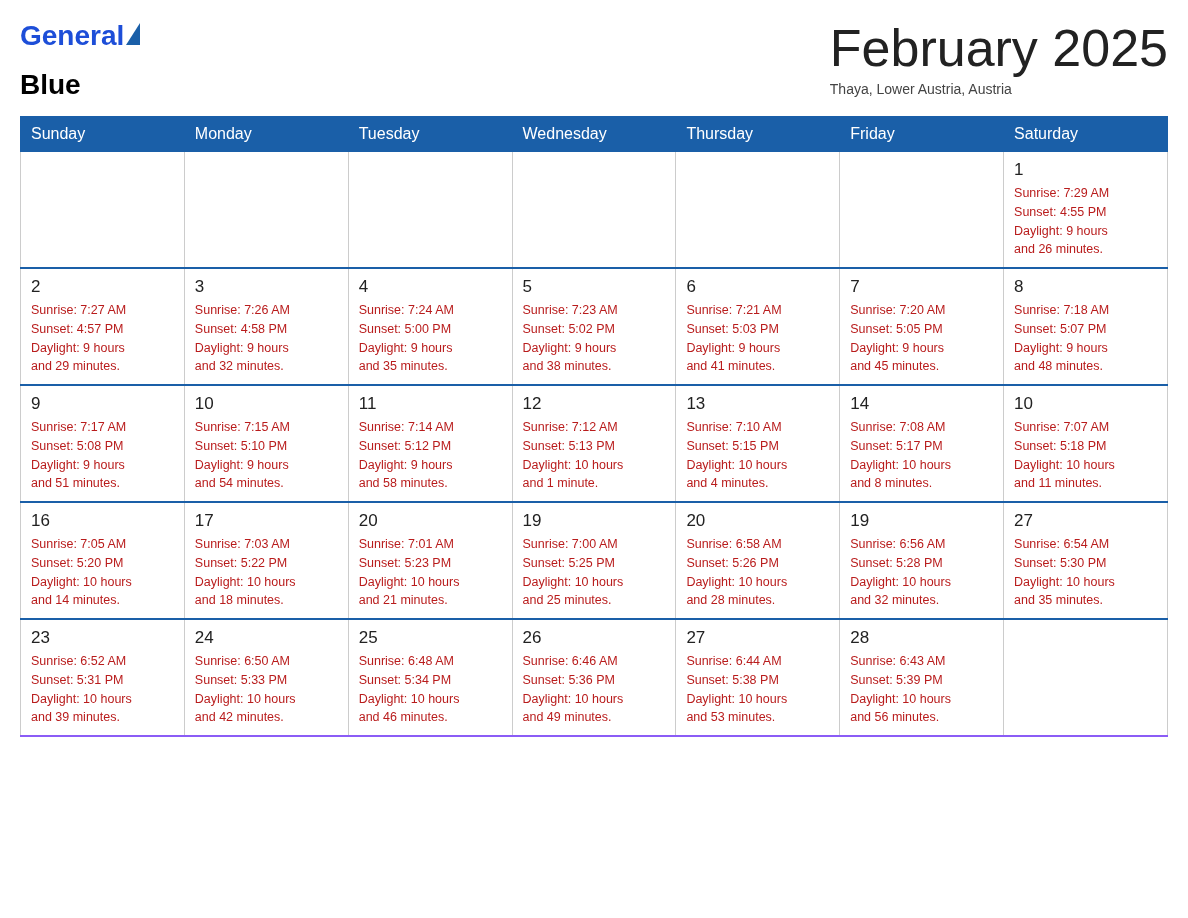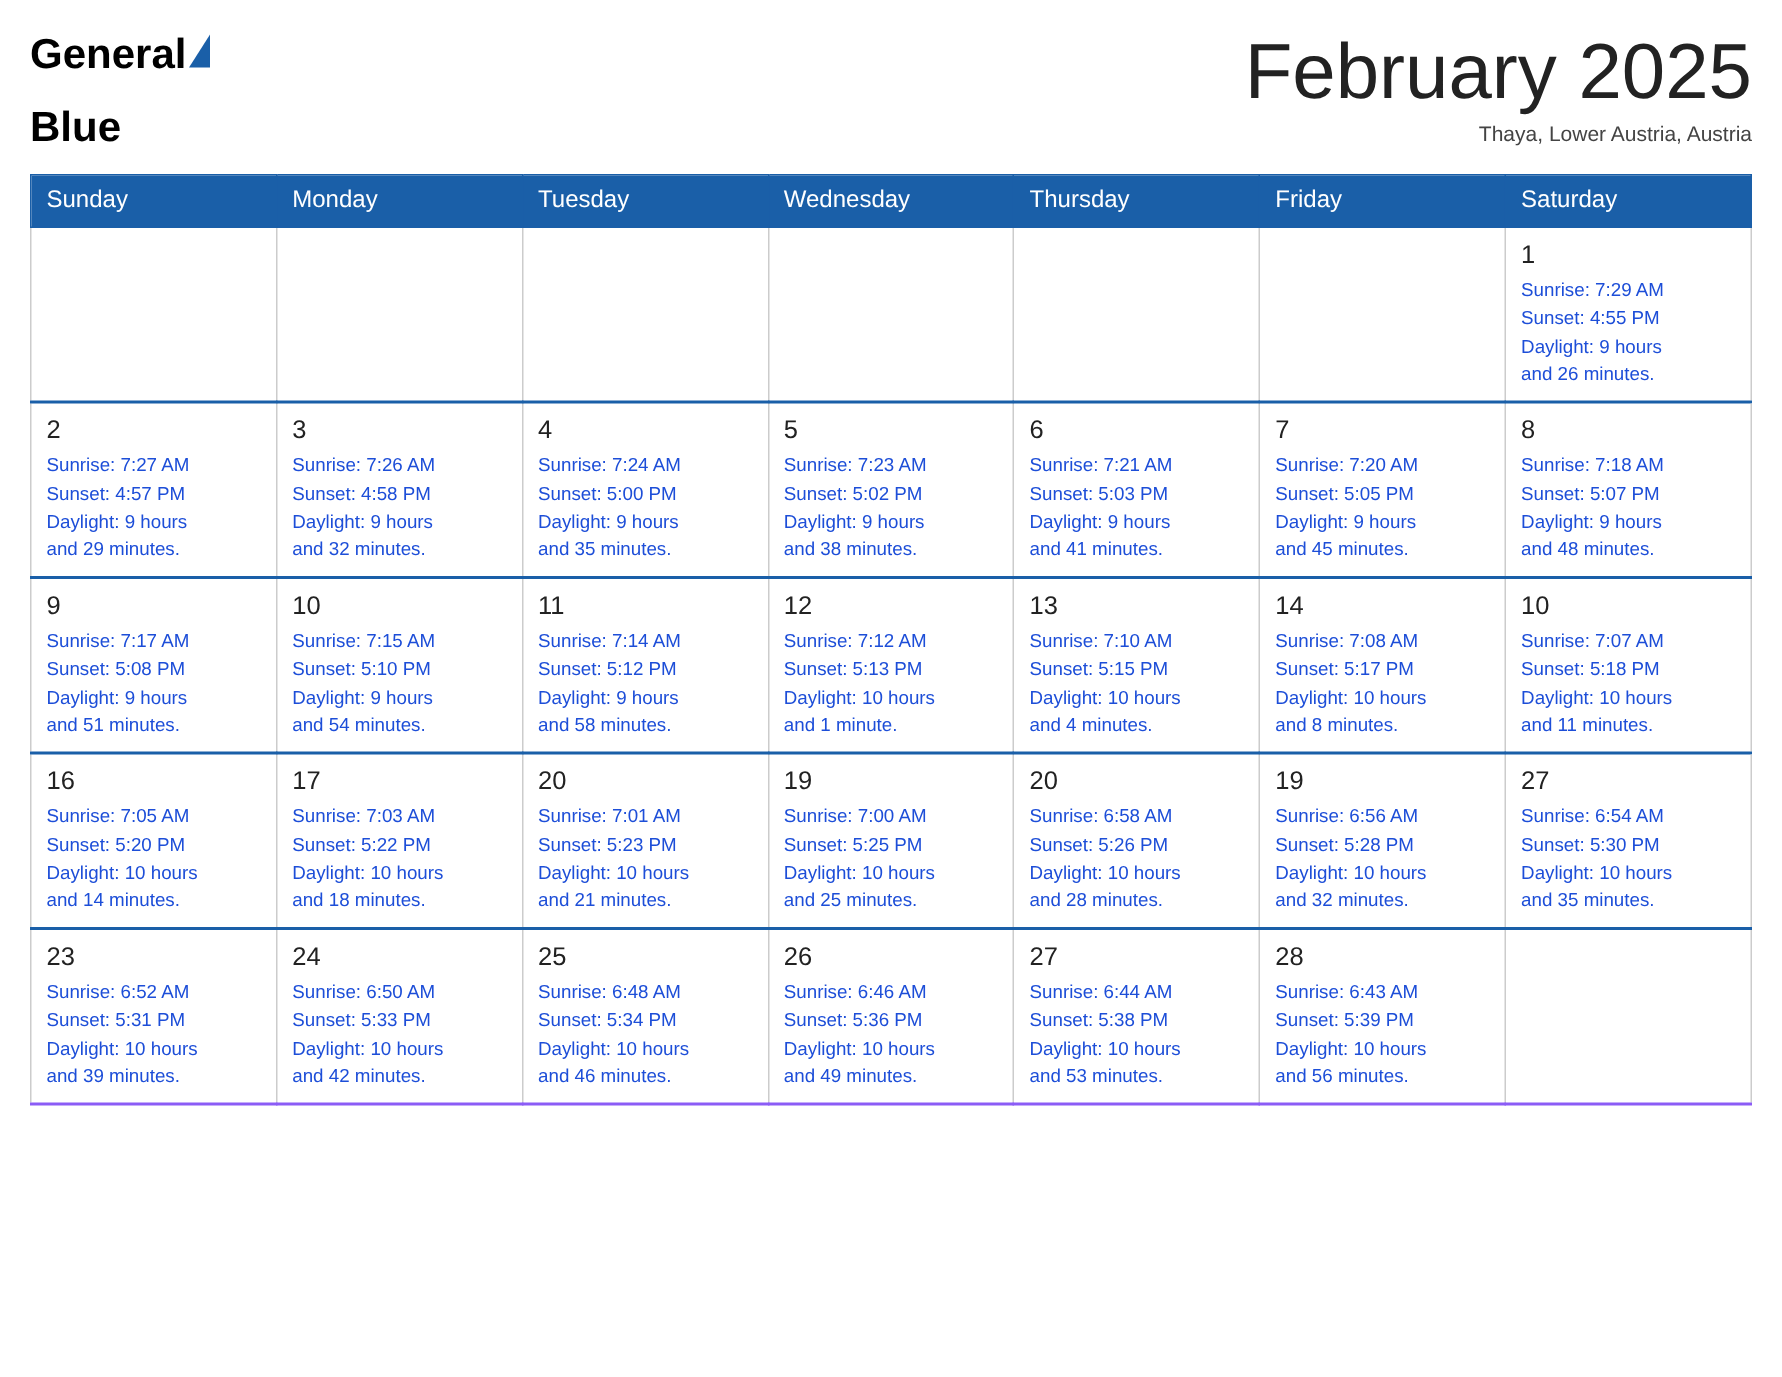--- a/index.html
+++ b/index.html
@@ -21,38 +21,38 @@
       flex-direction: column;
       align-items: flex-start;
     }
     .logo-text {
       display: flex;
       align-items: center;
     }
     .logo-general {
       font-size: 28px;
       font-weight: bold;
-      color: #000000;
+      color: #1d4ed8;
     }
     .logo-triangle {
       width: 0;
       height: 0;
       border-left: 14px solid transparent;
       border-bottom: 22px solid #1a5fa8;
       margin-left: 2px;
       margin-top: -4px;
     }
     .logo-blue {
       font-size: 28px;
       font-weight: bold;
       color: #000000;
       margin-top: 17px;
     }
     .title-area {
-      text-align: right;
+      text-align: left;
       margin-left: 15px;
     }
     .month-title {
       font-size: 52px;
       font-weight: normal;
       color: #222;
       line-height: 1.1;
     }
     .location-title {
       font-size: 14px;
@@ -91,21 +91,21 @@
       border-bottom: 2px solid #8b5cf6;
     }
     .day-number {
       font-size: 17px;
       font-weight: normal;
       color: #222;
       margin-bottom: 4px;
     }
     .day-info {
       font-size: 12.5px;
-      color: #1d4ed8;
+      color: #b91c1c;
       line-height: 1.5;
     }
   </style>
 </head>
 <body>
 
 <div class="header-area">
   <div class="logo-area">
     <div class="logo-text">
       <span class="logo-general">General</span>

